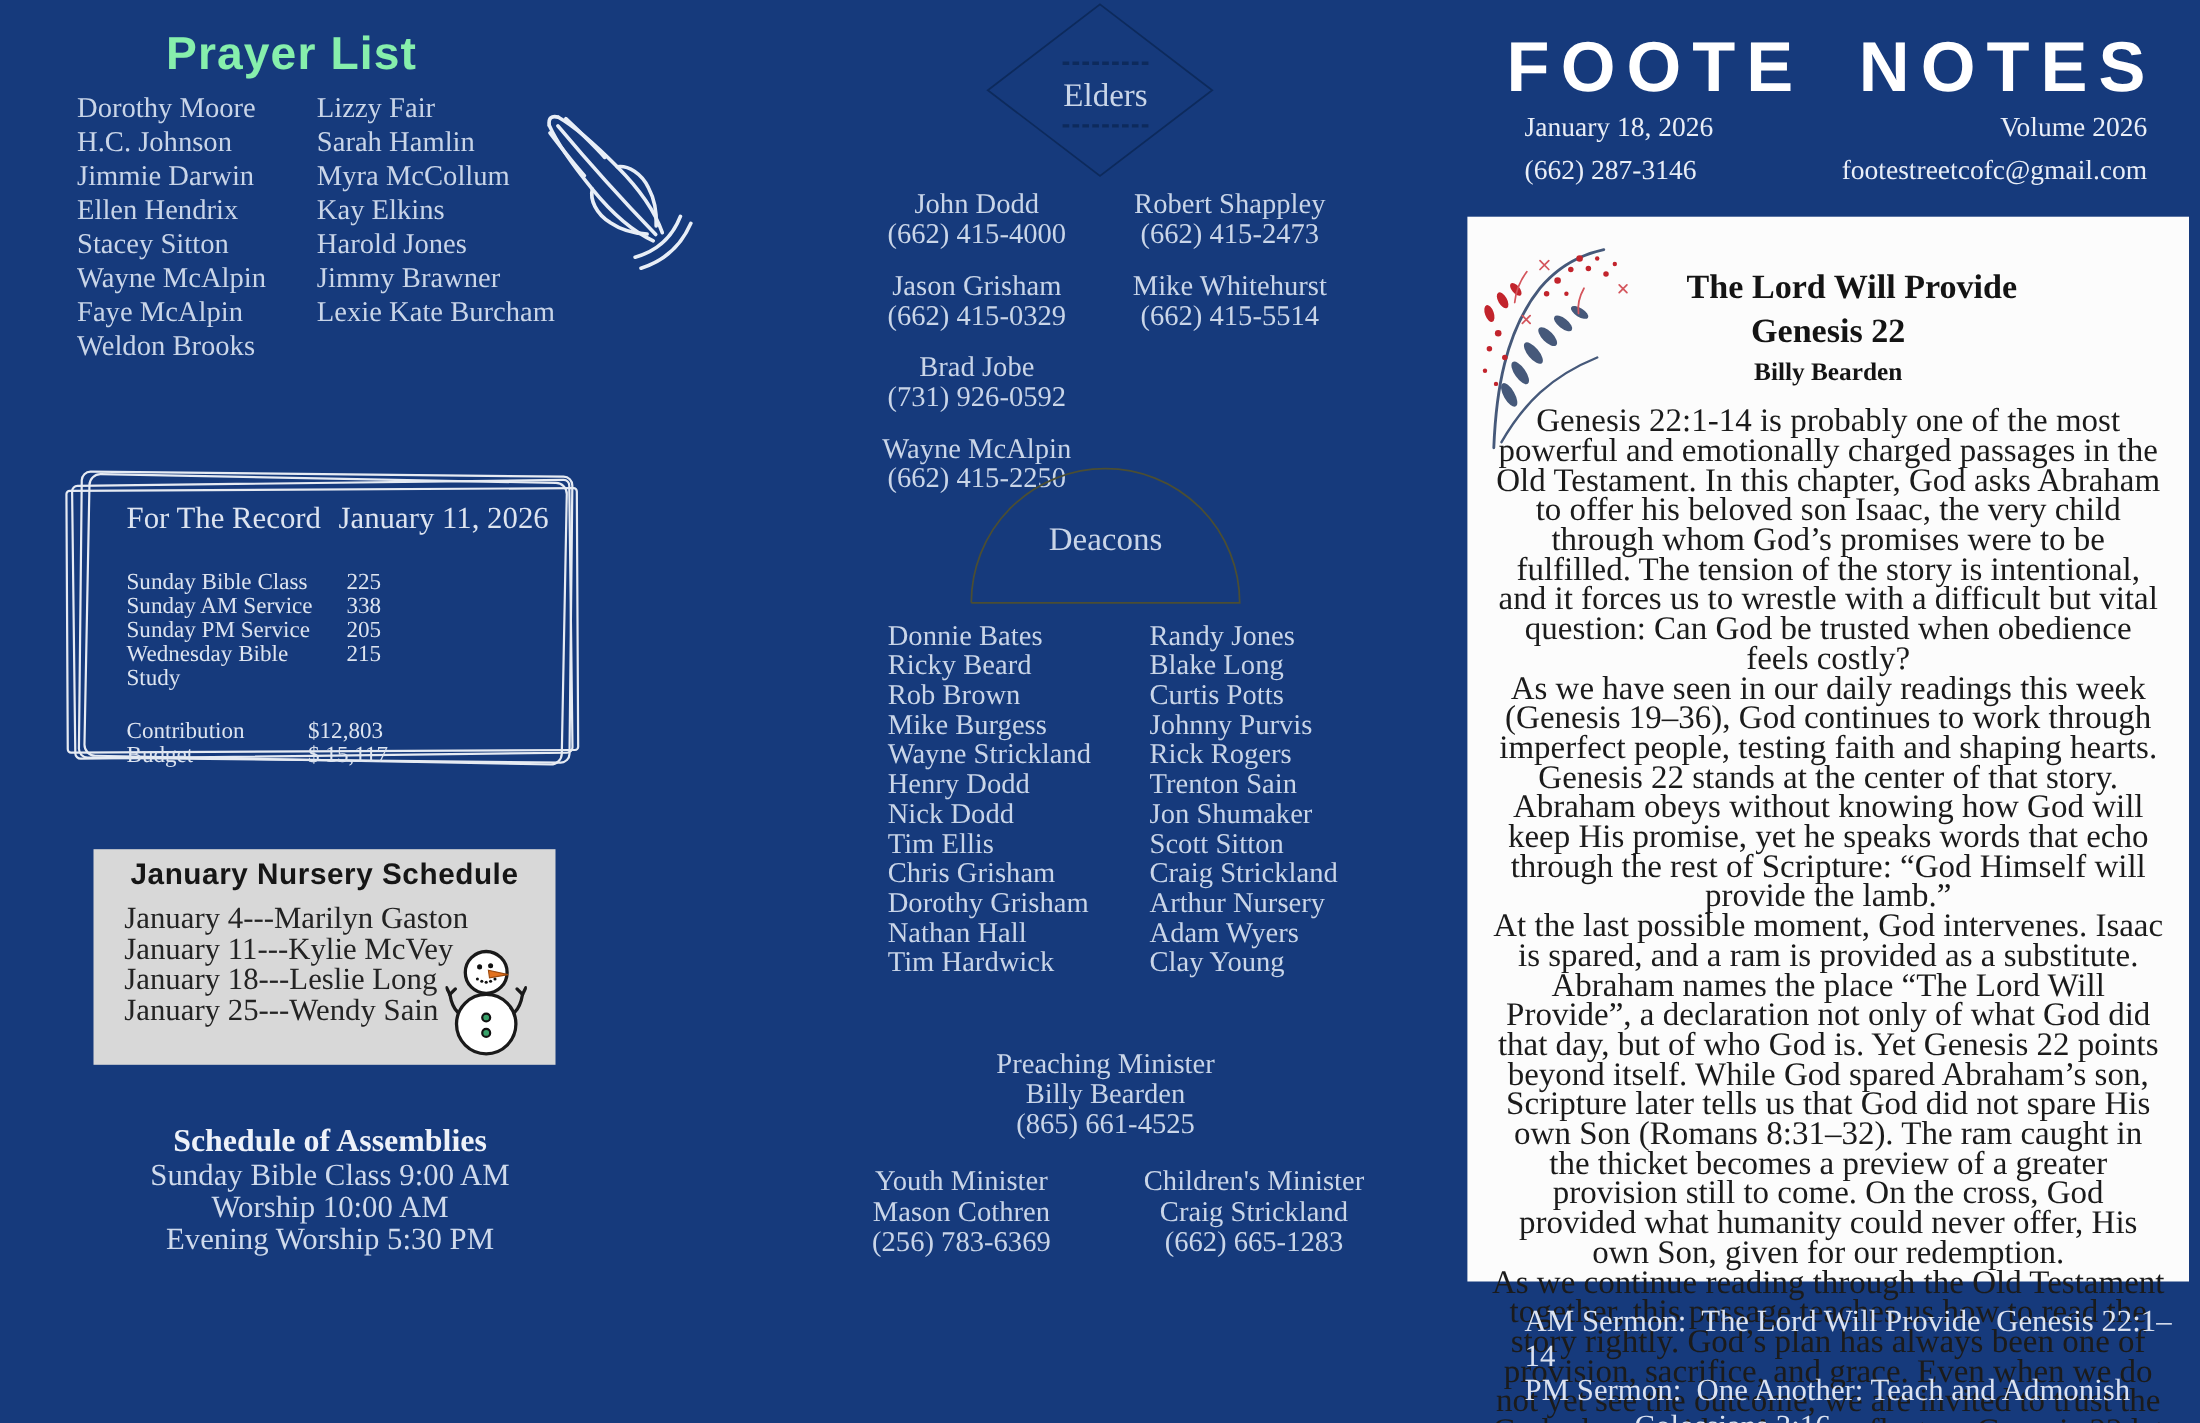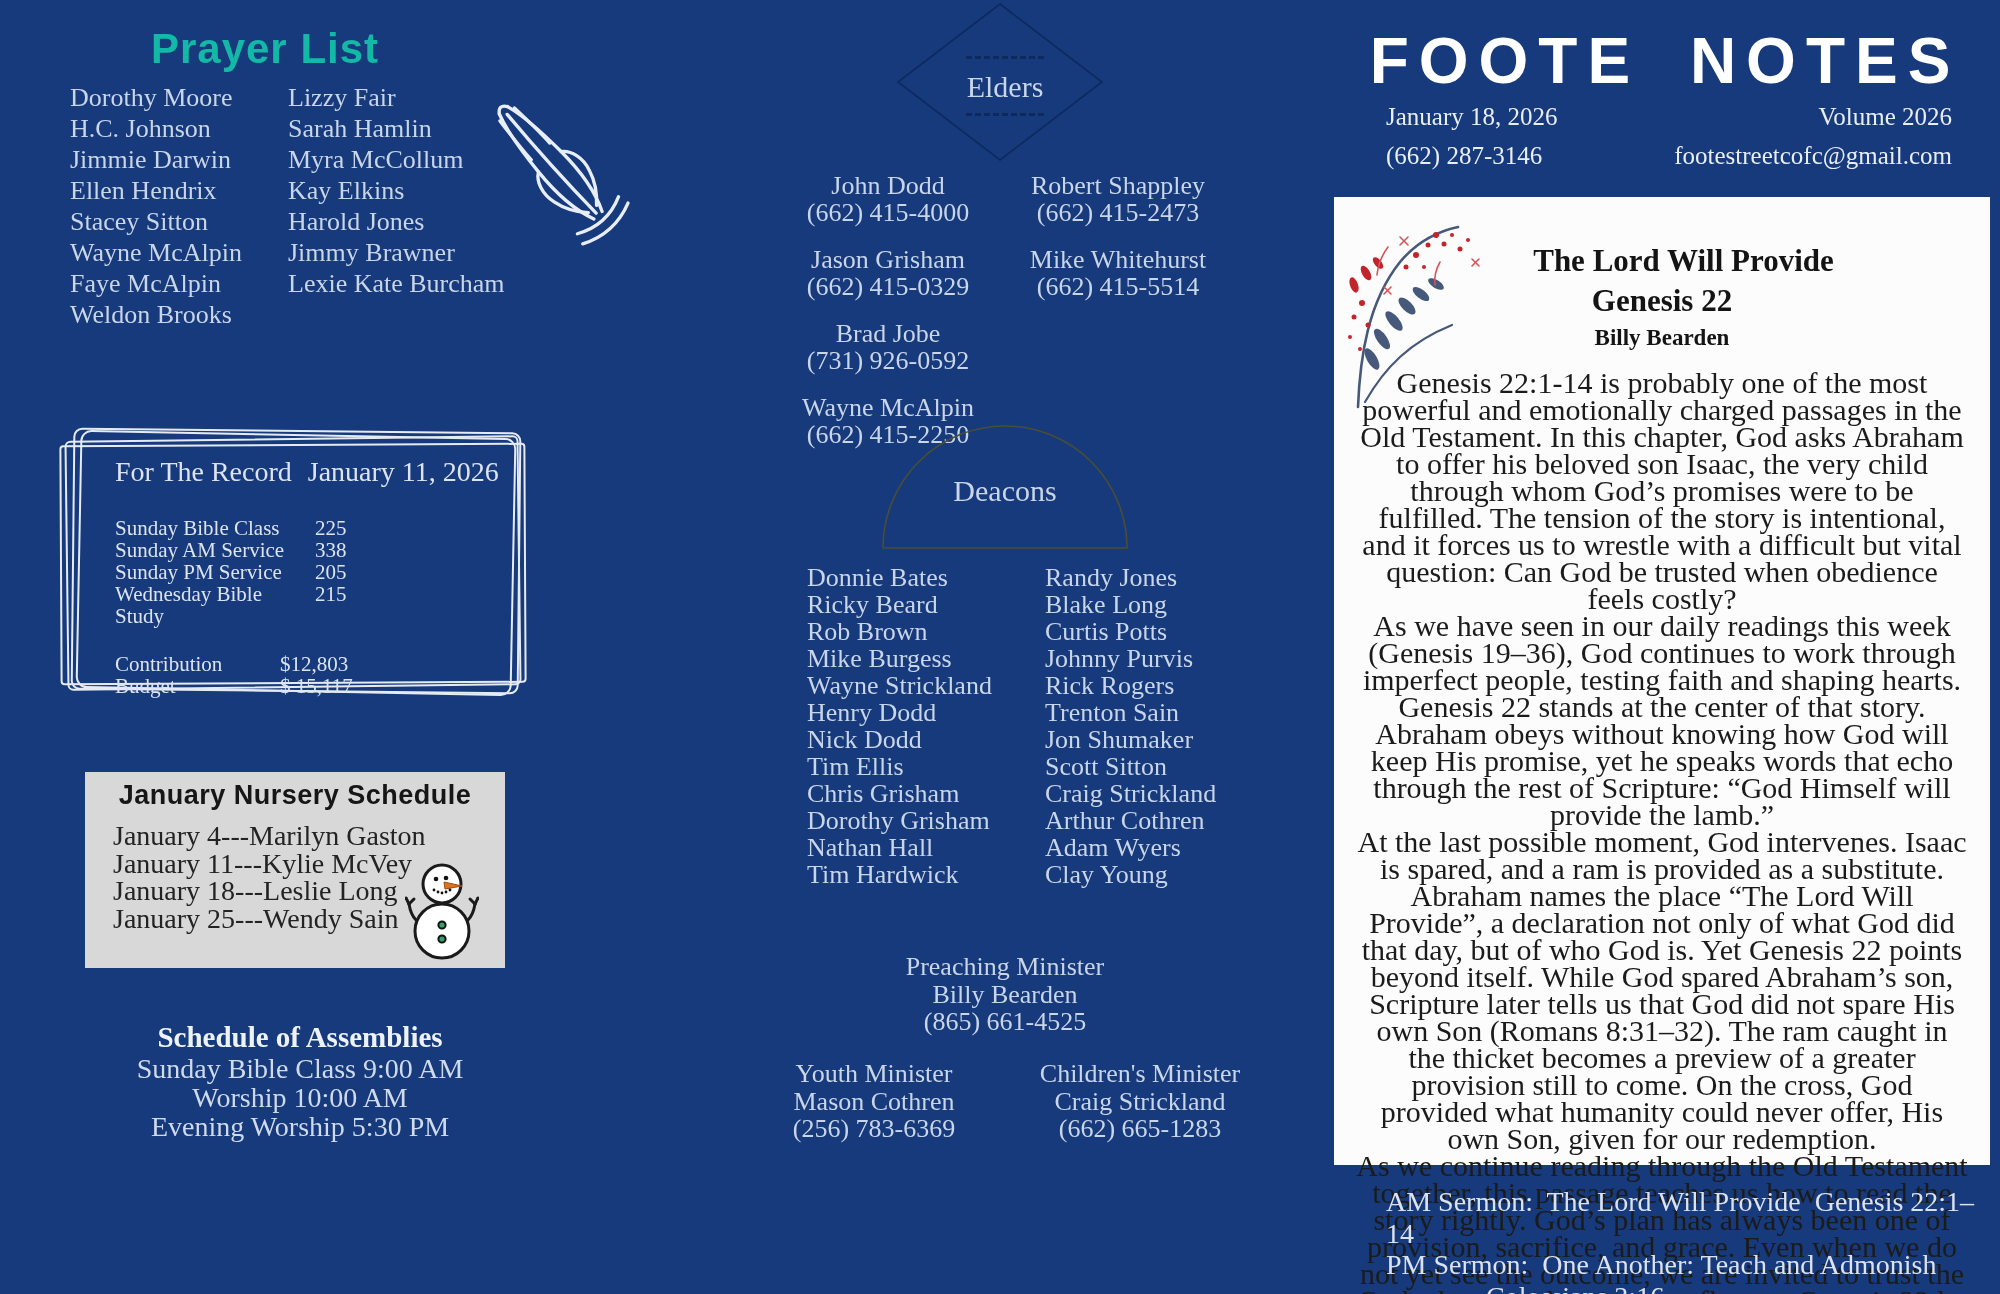--- a/index.html
+++ b/index.html
@@ -2,21 +2,21 @@
 <html><head>
 <meta charset="utf-8">
 <style>
   html,body{margin:0;padding:0;background:#0d2a5c;}
   .page{position:relative;width:2000px;height:1294px;background:#163a7c;overflow:hidden;
         font-family:"Liberation Serif",serif;color:#ccd7e9;}
   .abs{position:absolute;}
 
   
   .prayer-title{left:115px;top:25px;width:300px;text-align:center;
-    font-family:"Liberation Sans",sans-serif;font-weight:700;font-size:42px;color:#14b8a6;letter-spacing:1px;}
+    font-family:"Liberation Sans",sans-serif;font-weight:700;font-size:42px;color:#86efac;letter-spacing:1px;}
   .prayer-col{top:82px;font-size:26px;line-height:31px;color:#c9d5e8;}
   .prayer-col-1{left:70px;width:220px;}
   .prayer-col-2{left:288px;width:230px;}
 
   .hands-svg{left:466px;top:80px;width:175px;height:180px;}
 
   .record-box{left:57px;top:423px;width:474px;height:282px;color:#dde4f0;}
   .scribble{position:absolute;left:0;top:0;width:100%;height:100%;}
   .record-title{position:absolute;left:58px;top:34px;font-size:28px;line-height:30px;display:flex;gap:16px;white-space:nowrap;}
   .record-rows{position:absolute;left:58px;top:94px;font-size:21px;line-height:22px;}
@@ -261,21 +261,21 @@
   <div class="abs deacon-col deacon-col-2">
       <div class="gen-item">Randy Jones</div>
       <div class="gen-item">Blake Long</div>
       <div class="gen-item">Curtis Potts</div>
       <div class="gen-item">Johnny Purvis</div>
       <div class="gen-item">Rick Rogers</div>
       <div class="gen-item">Trenton Sain</div>
       <div class="gen-item">Jon Shumaker</div>
       <div class="gen-item">Scott Sitton</div>
       <div class="gen-item">Craig Strickland</div>
-      <div class="gen-item">Arthur Cothren</div>
+      <div class="gen-item">Arthur Nursery</div>
       <div class="gen-item">Adam Wyers</div>
       <div class="gen-item">Clay Young</div>
     </div>
 
   <div class="abs minister-block minister-preaching">
     <div>Preaching Minister</div>
     <div>Billy Bearden</div>
     <div>(865) 661-4525</div>
   </div>
   <div class="abs minister-block minister-youth">

